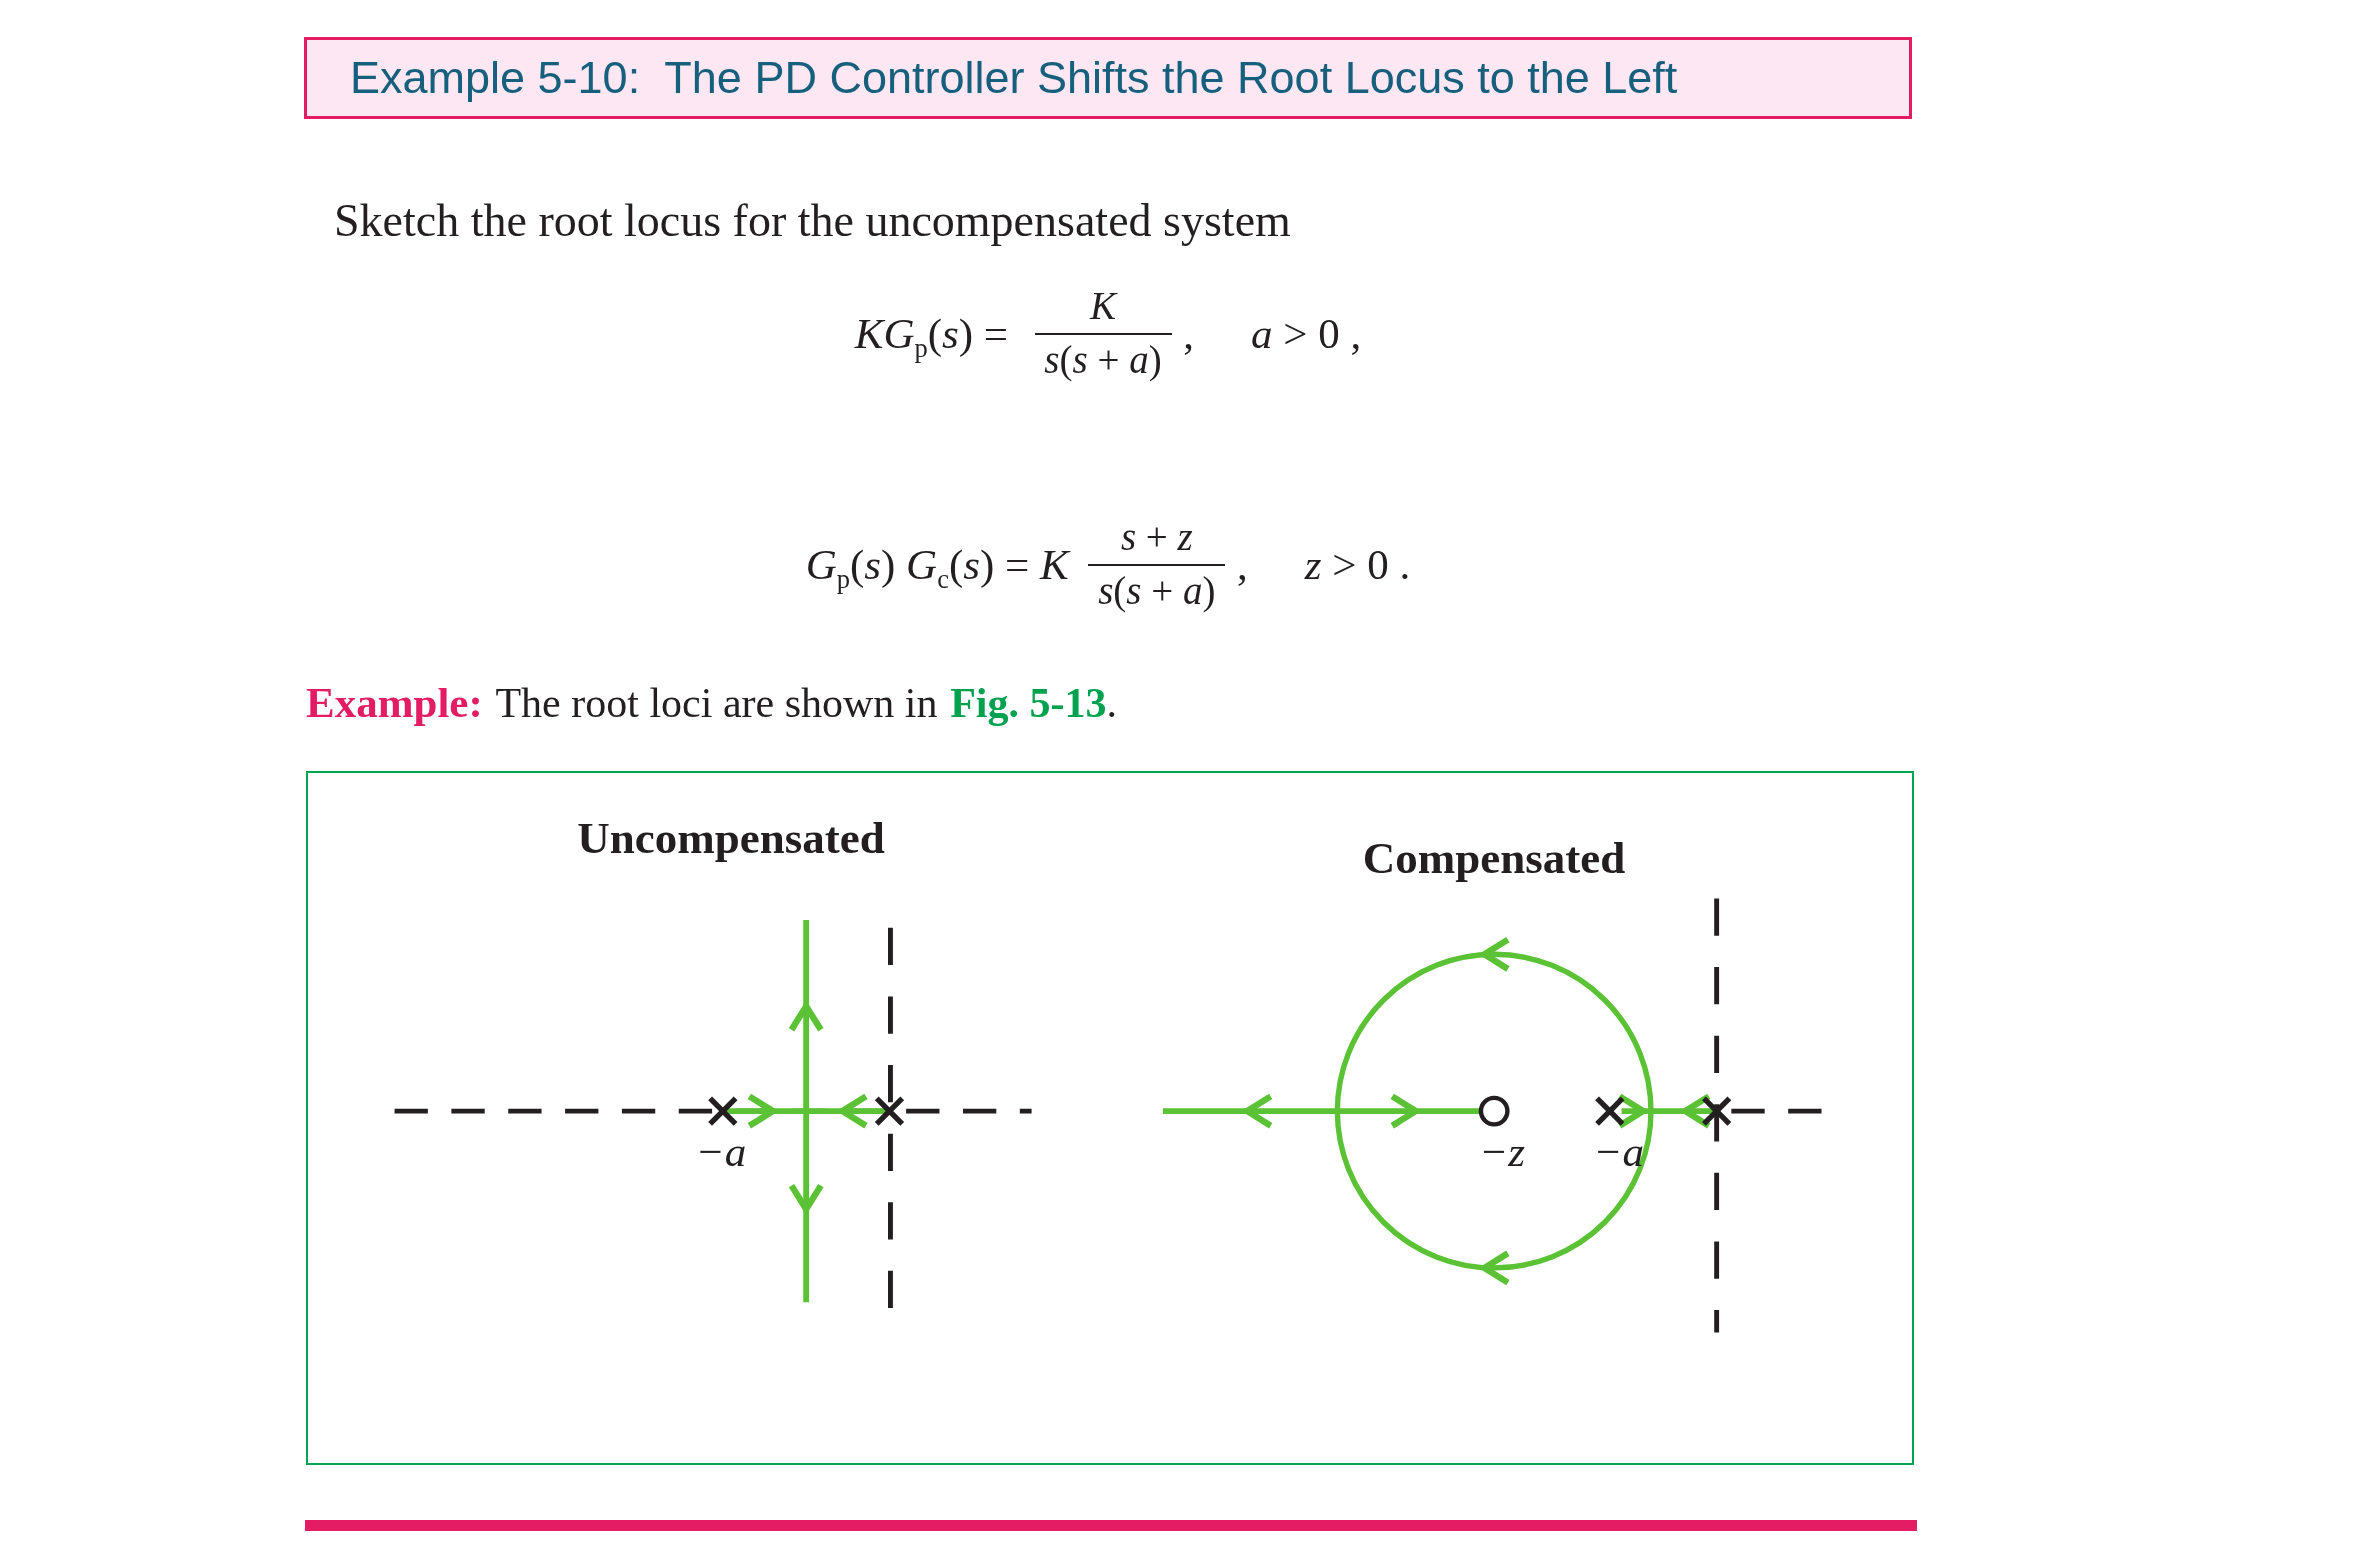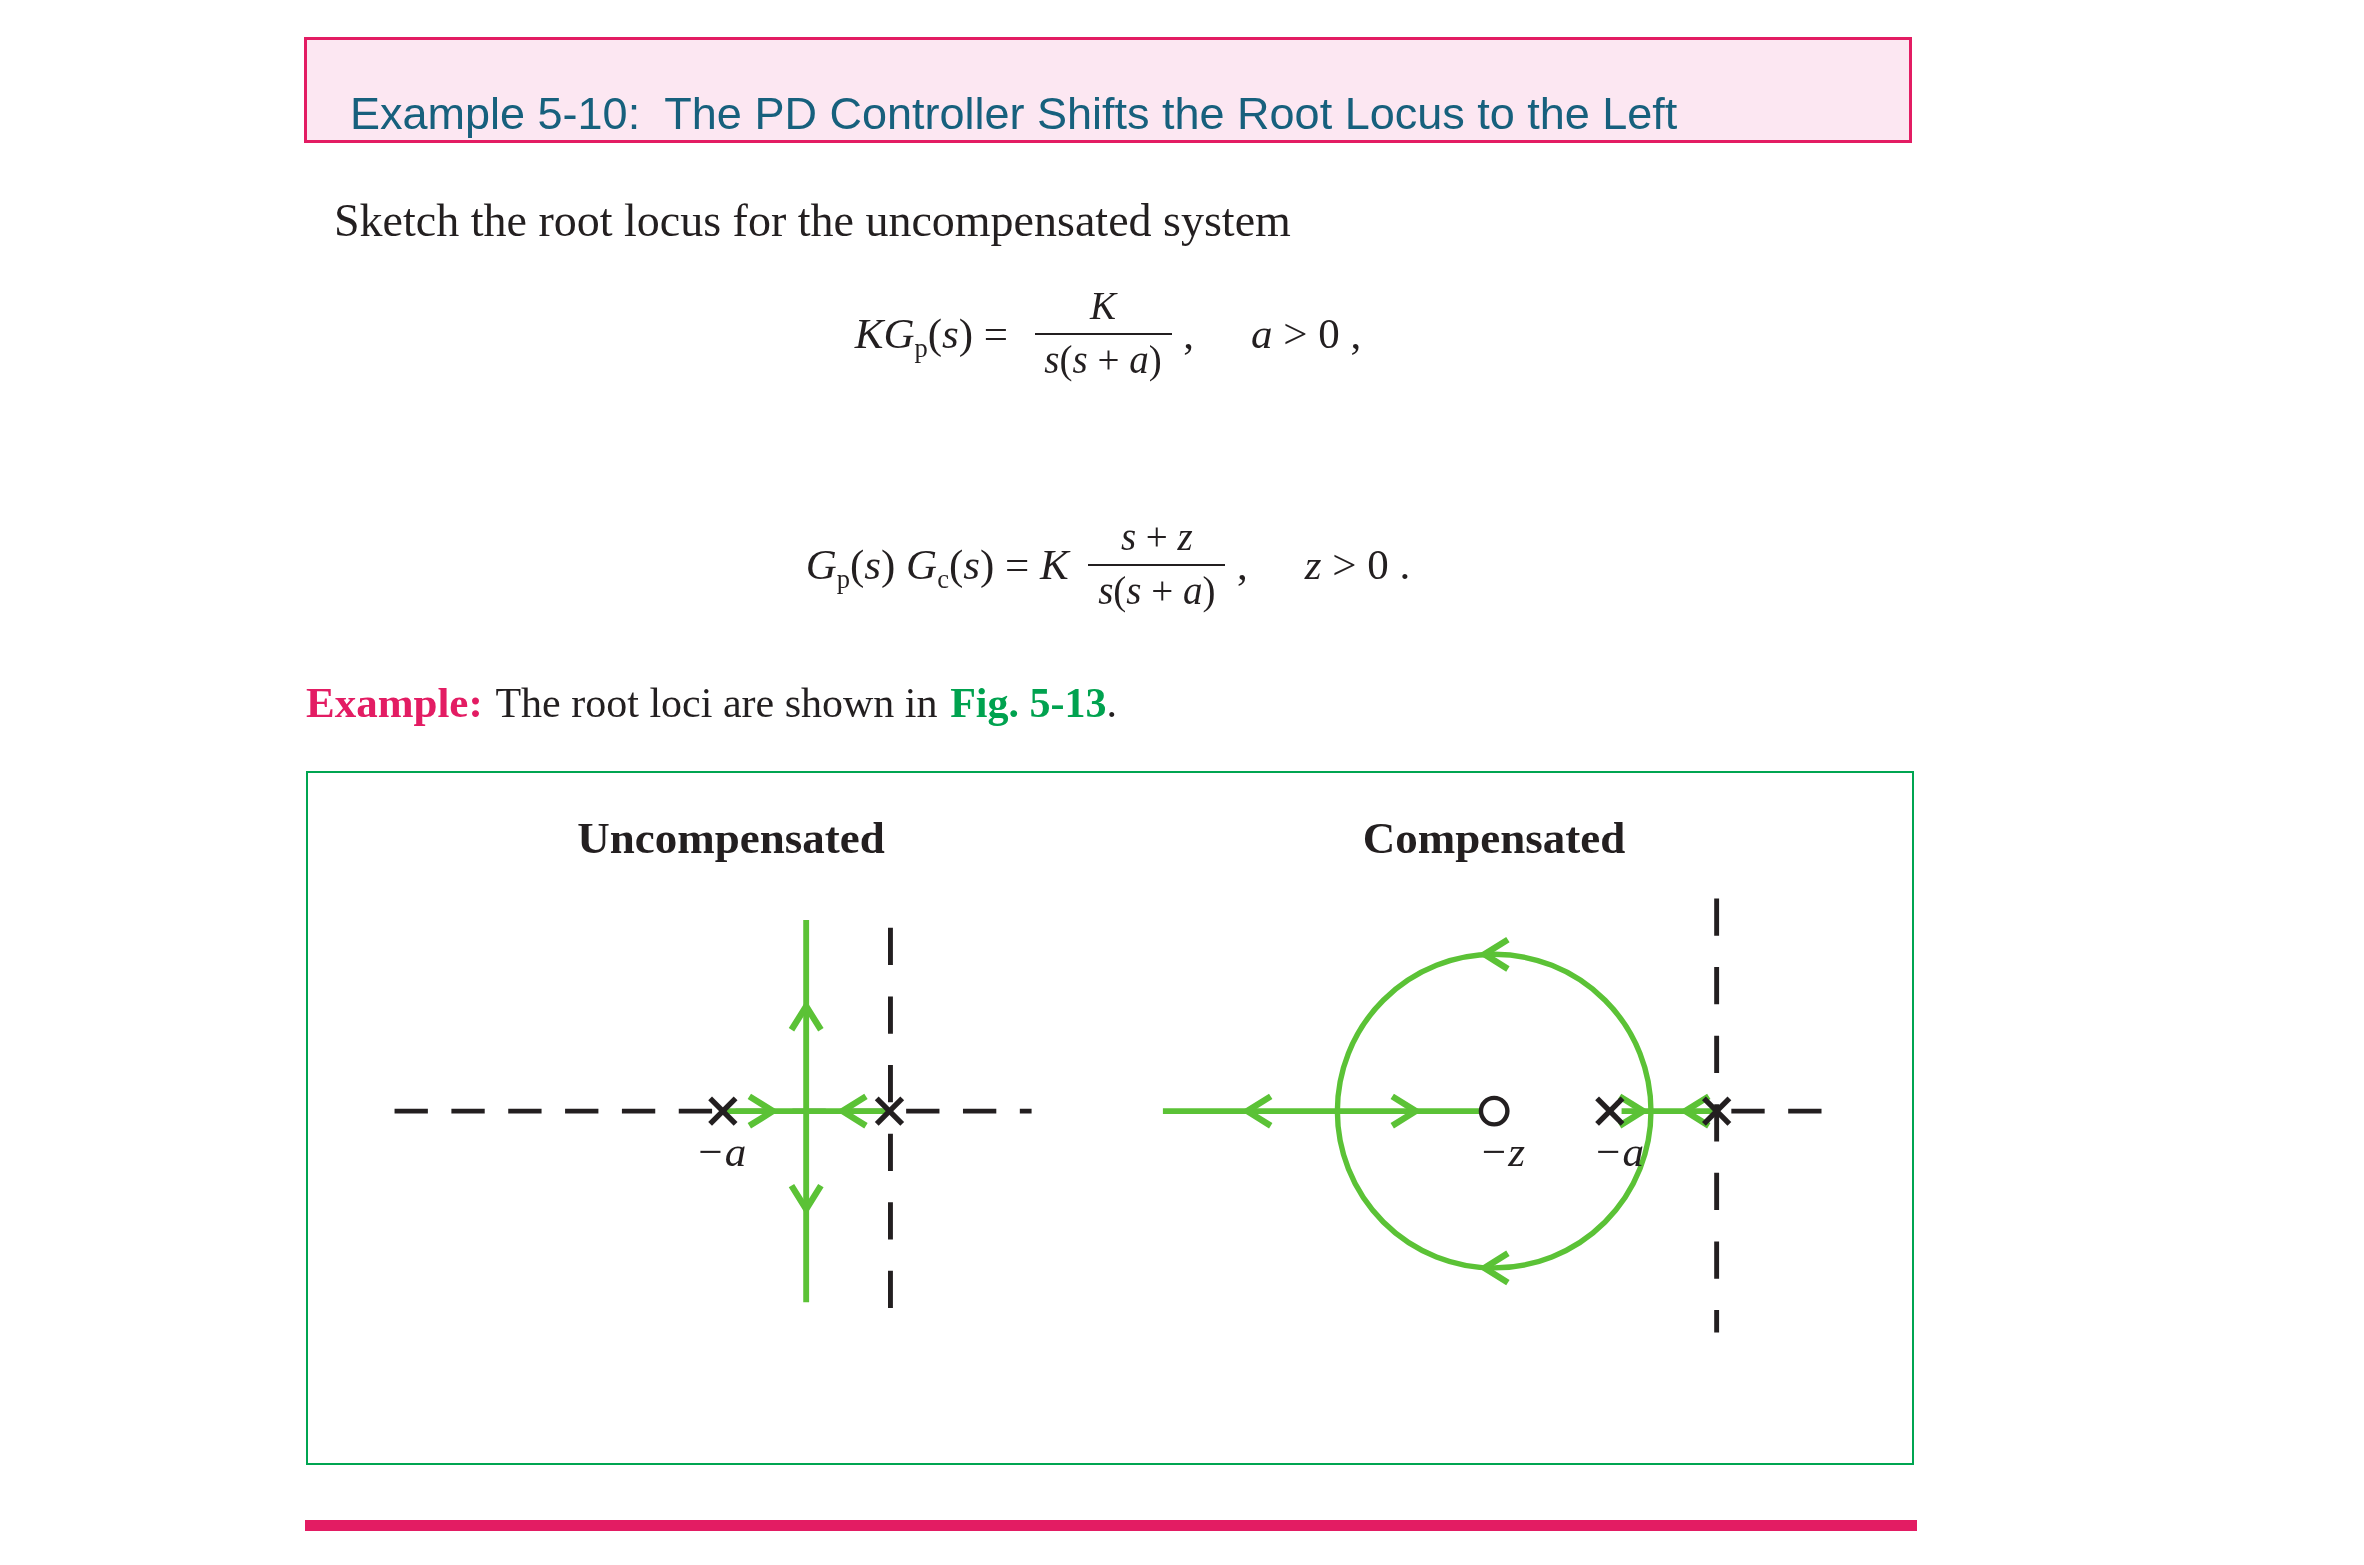--- a/index.html
+++ b/index.html
@@ -1,22 +1,22 @@
 <!DOCTYPE html>
 <html><head>
 <meta charset="utf-8">
 <style>
   html,body{margin:0;padding:0;background:#ffffff;}
   .page{position:relative;width:2364px;height:1565px;background:#ffffff;
         font-family:"Liberation Serif",serif;color:#231f20;overflow:hidden;}
 
   
-  .titlebox{position:absolute;left:304px;top:37px;width:1608px;height:106px;
+  .titlebox{position:absolute;left:304px;top:37px;width:1608px;height:82px;
             box-sizing:border-box;background:#fce7f2;border:3.9px solid #e31c63;
-            display:flex;align-items:flex-end;}
+            display:flex;align-items:center;}
   .titlebox .title-text{font-family:"Liberation Sans",sans-serif;font-size:45px;
             color:#17607d;padding-left:43px;white-space:pre;}
 
   
   .para{position:absolute;left:306px;font-size:46px;white-space:pre;margin-left:28px;}
   .para-1{top:194px;}
   .para-2{top:429px;}
 
   
   .eqrow{position:absolute;left:304px;width:1608px;display:flex;
@@ -43,21 +43,21 @@
   .sol-body{margin:0 12.7px;}
   .sol-figref{color:#00a24f;font-weight:bold;}
 
   
   .figurebox{position:absolute;left:306px;top:771px;width:1608px;height:694px;
              box-sizing:border-box;border:2.9px solid #00a551;background:#ffffff;}
   .fig-svg{position:absolute;left:0;top:0;}
   .plot-title{position:absolute;top:39px;transform:translateX(-50%);
               font-weight:bold;font-size:45px;color:#231f20;white-space:pre;}
   .plot-title-left{left:423px;}
-  .plot-title-right{left:1186px;}
+  .plot-title-right{left:1186px;margin-top:20px;}
   .fig-caption{position:absolute;left:0;bottom:21.6px;width:100%;text-align:center;
                font-size:39px;}
   .cap-label{color:#00a24f;font-weight:bold;}
   .cap-text{margin-left:11.8px;}
 
   
   .bottom-rule{position:absolute;left:305px;top:1520px;width:1612px;height:10.8px;
                background:#e31c63;}
 </style>
 </head>

